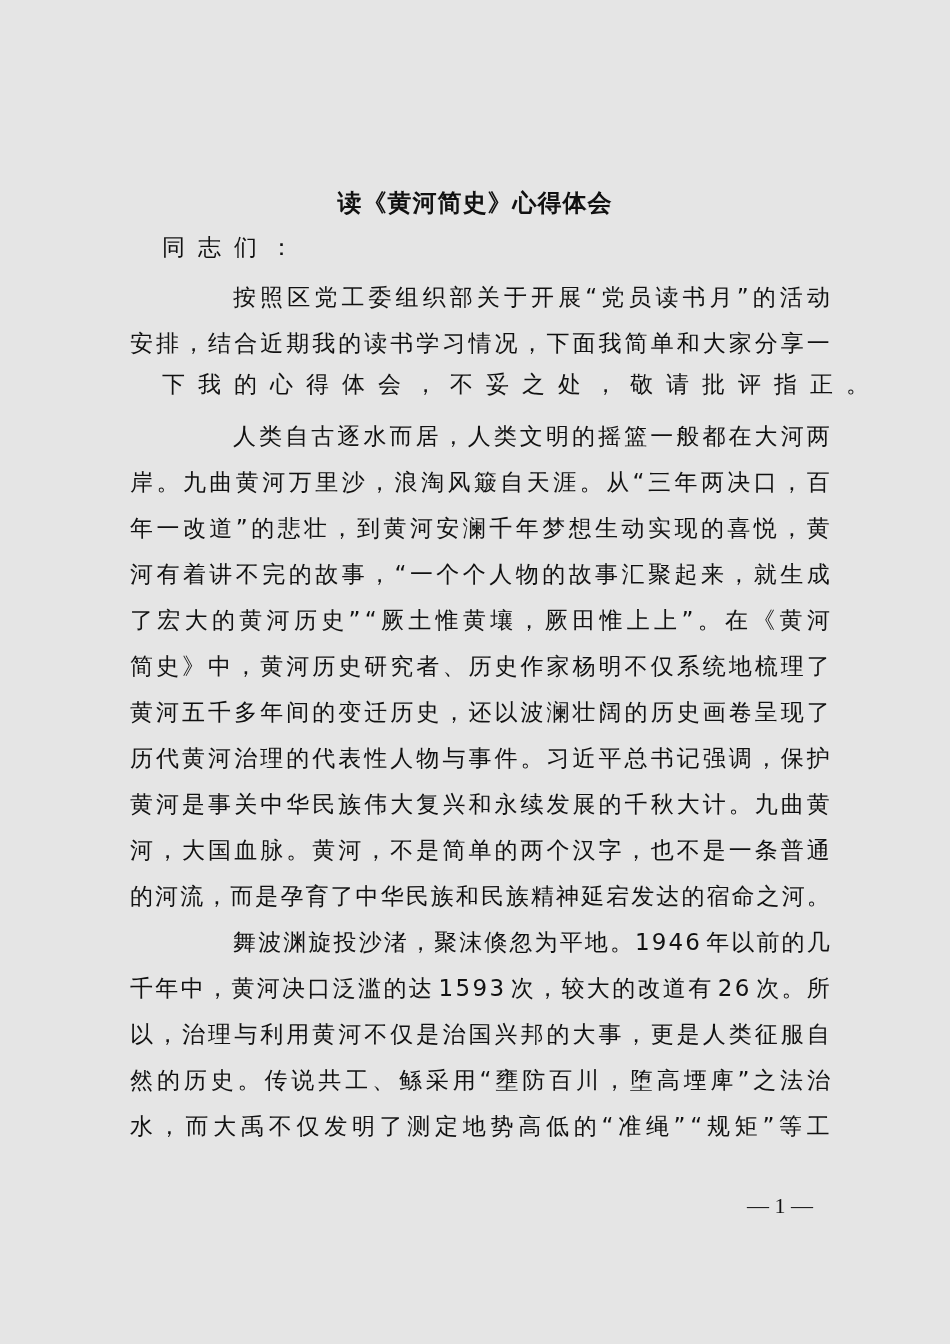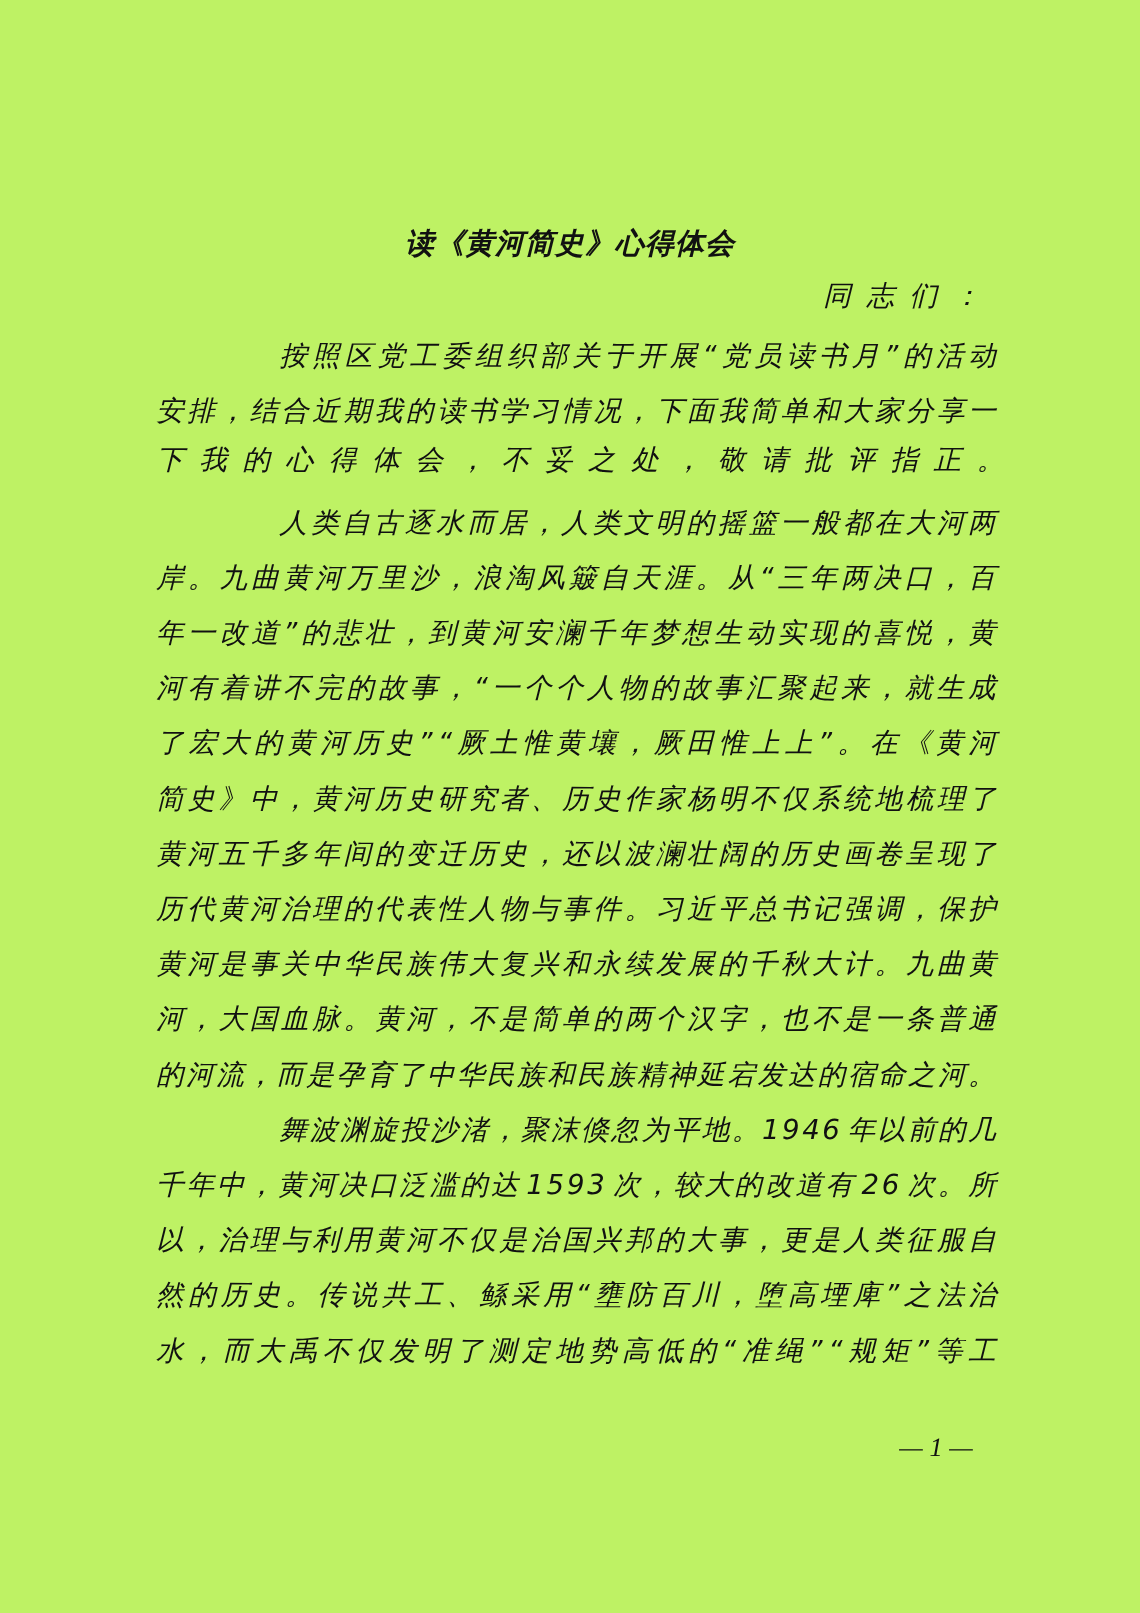--- a/index.html
+++ b/index.html
@@ -1,26 +1,26 @@
 <!DOCTYPE html>
 <html><head>
 <meta charset="utf-8">
 <style>
   html, body { margin: 0; padding: 0; background: #ffffff; }
   body { width: 950px; height: 1344px; position: relative; overflow: hidden;
          font-family: "DejaVu Sans", "Liberation Sans", sans-serif; color: #111; }
-  .page { position: absolute; left: 0; top: 0; width: 950px; height: 1344px; background: #bef264; font-style: italic; }
+  .page { position: absolute; left: 0; top: 0; width: 950px; height: 1344px; background: #e5e5e5; }
   .title { position: absolute; left: 0; width: 950px; top: 186px; text-align: center;
            font-family: "DejaVu Serif", "Liberation Serif", serif; font-weight: bold;
            font-size: 24px; letter-spacing: 1px; line-height: 34px; }
   .line { position: absolute; left: 130px; width: 700px; height: 36px; line-height: 36px;
           font-size: 23px; white-space: nowrap; }
   .line.just { text-align: justify; text-align-last: justify; }
   .line.indent { left: 233px; width: 597px; }
-  .line.left { text-align: right; letter-spacing: 13px; }
+  .line.left { text-align: left; letter-spacing: 13px; margin-left: 32px; }
   .footer { position: absolute; left: 740px; top: 1192px; width: 80px; text-align: center;
             font-family: "Liberation Serif", "DejaVu Serif", serif; font-size: 22px; line-height: 28px; }
 </style>
 </head>
 <body>
 
 <div class="page">
   <div class="title">读《黄河简史》心得体会</div>
 
   <div class="line left" style="top:229px">同志们：</div>

